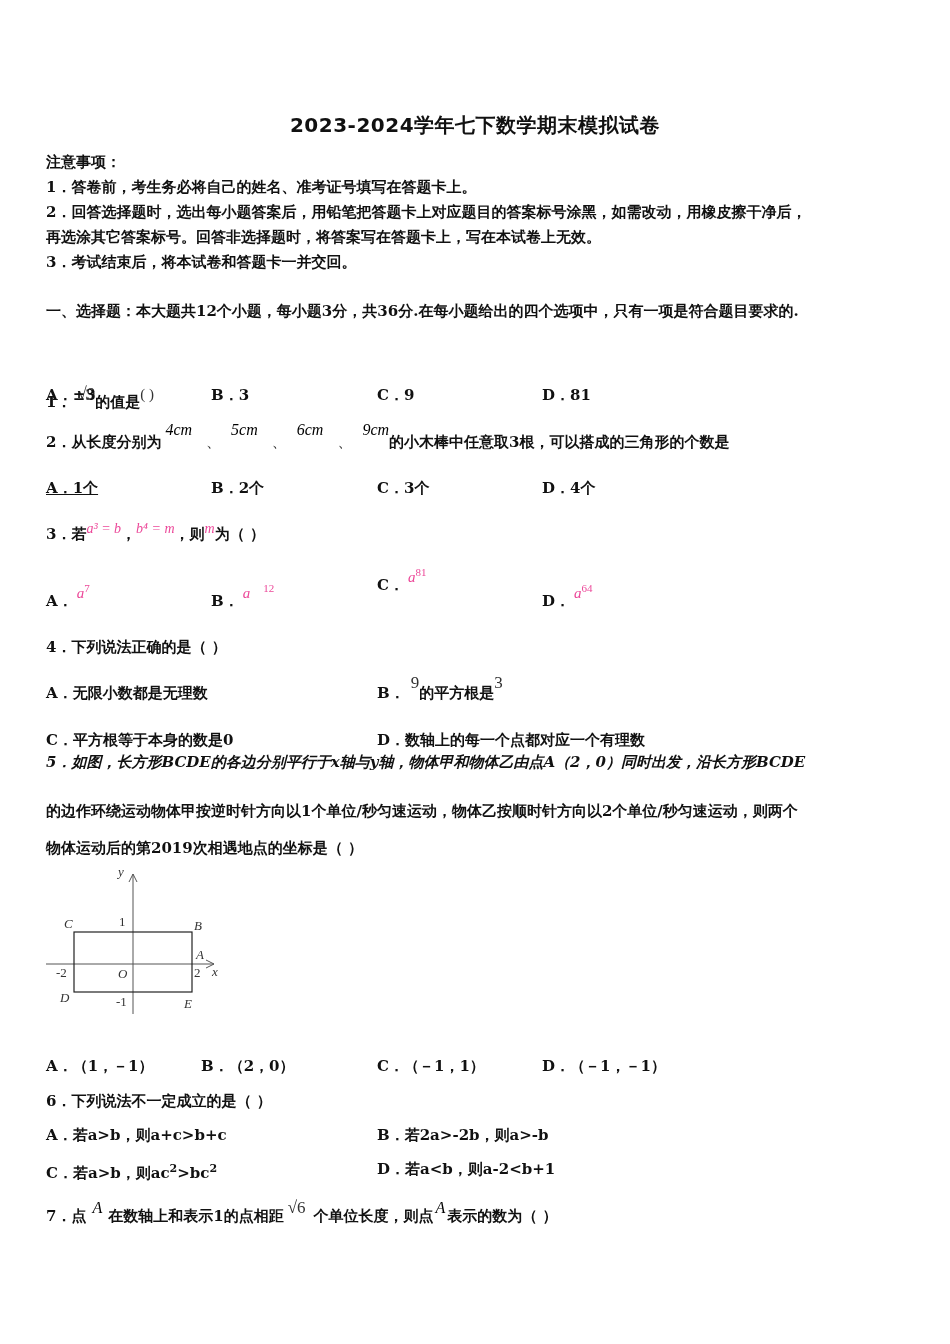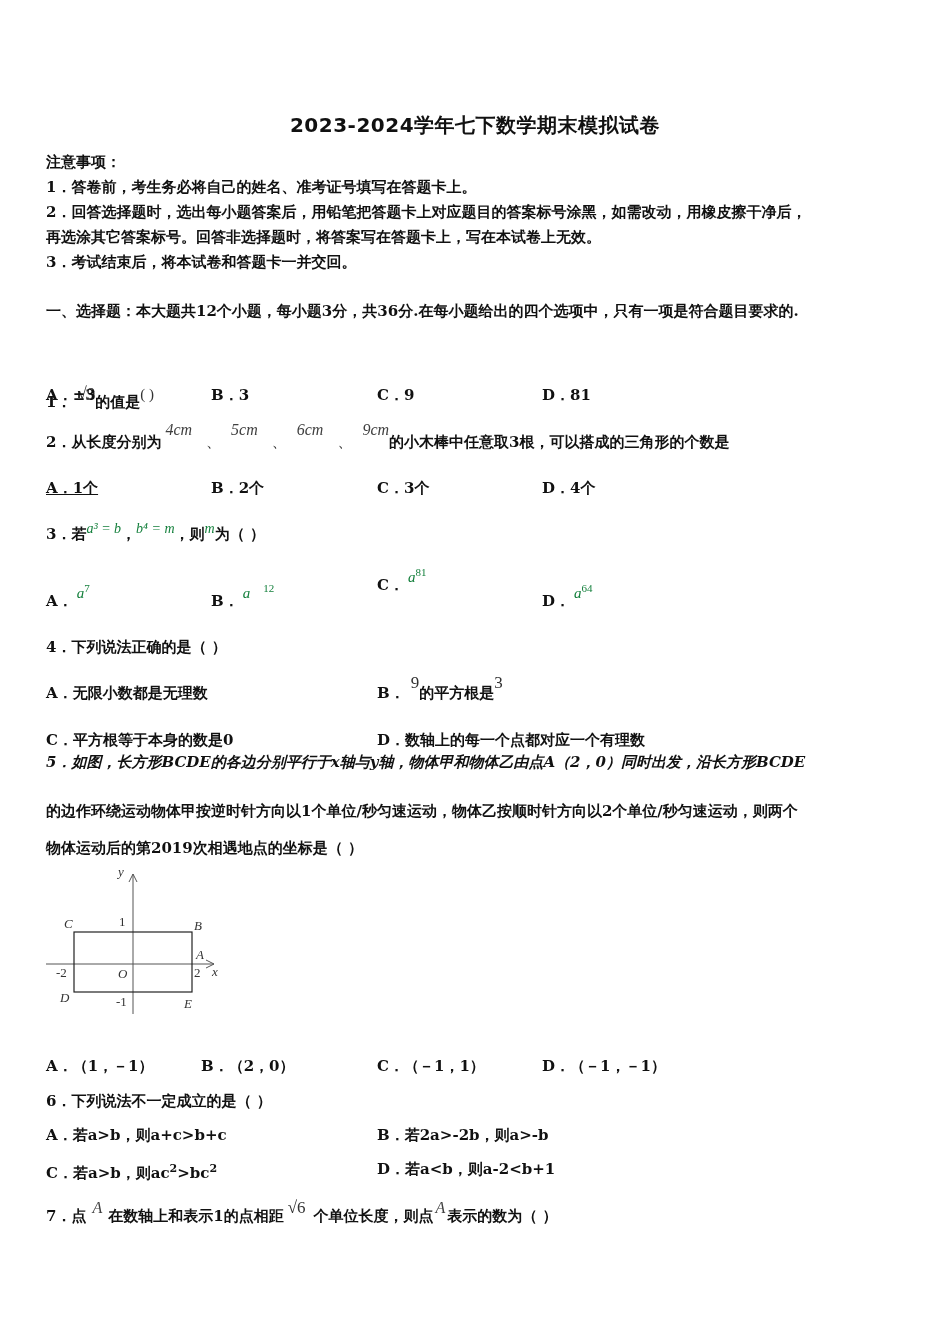--- a/index.html
+++ b/index.html
@@ -8,24 +8,24 @@
       font-family: "DejaVu Serif", "Liberation Serif", serif;
       color: #111;
     }
     .abs { position: absolute; white-space: nowrap; }
     .title {
       left: 0; width: 950px; top: 112px; text-align: center;
       font-family: "DejaVu Sans", "Liberation Sans", sans-serif;
       font-weight: bold; font-size: 20px; letter-spacing: 0.5px;
     }
     .txt { font-size: 15px; font-weight: bold; line-height: 20px; }
-    .math { font-family: "Liberation Serif", "DejaVu Serif", serif; font-style: italic; font-weight: normal; color: #404040; }
+    .math { font-family: "Liberation Serif", "DejaVu Serif", serif; font-style: italic; font-weight: normal; color: #000000; }
     .mathup { font-family: "Liberation Serif", "DejaVu Serif", serif; font-weight: normal; color: #333; }
     .sup { font-size: 11px; vertical-align: super; }
-    .purple { color: #15803d; font-family: Liberation Serif, serif; }
+    .purple { color: #ec4899; font-family: Liberation Serif, serif; }
     .fig { left: 44px; top: 864px; width: 190px; height: 160px; }
     .fig svg text { font-family: "Liberation Serif", "DejaVu Serif", serif; font-size: 13px; fill: #333; }
   </style>
 </head>
 <body>
 
 <div class="abs title">2023-2024学年七下数学期末模拟试卷</div>
 
 <div class="abs txt" style="left:46px; top:152px;">注意事项：</div>
 <div class="abs txt" style="left:46px; top:177px;">1．答卷前，考生务必将自己的姓名、准考证号填写在答题卡上。</div>

